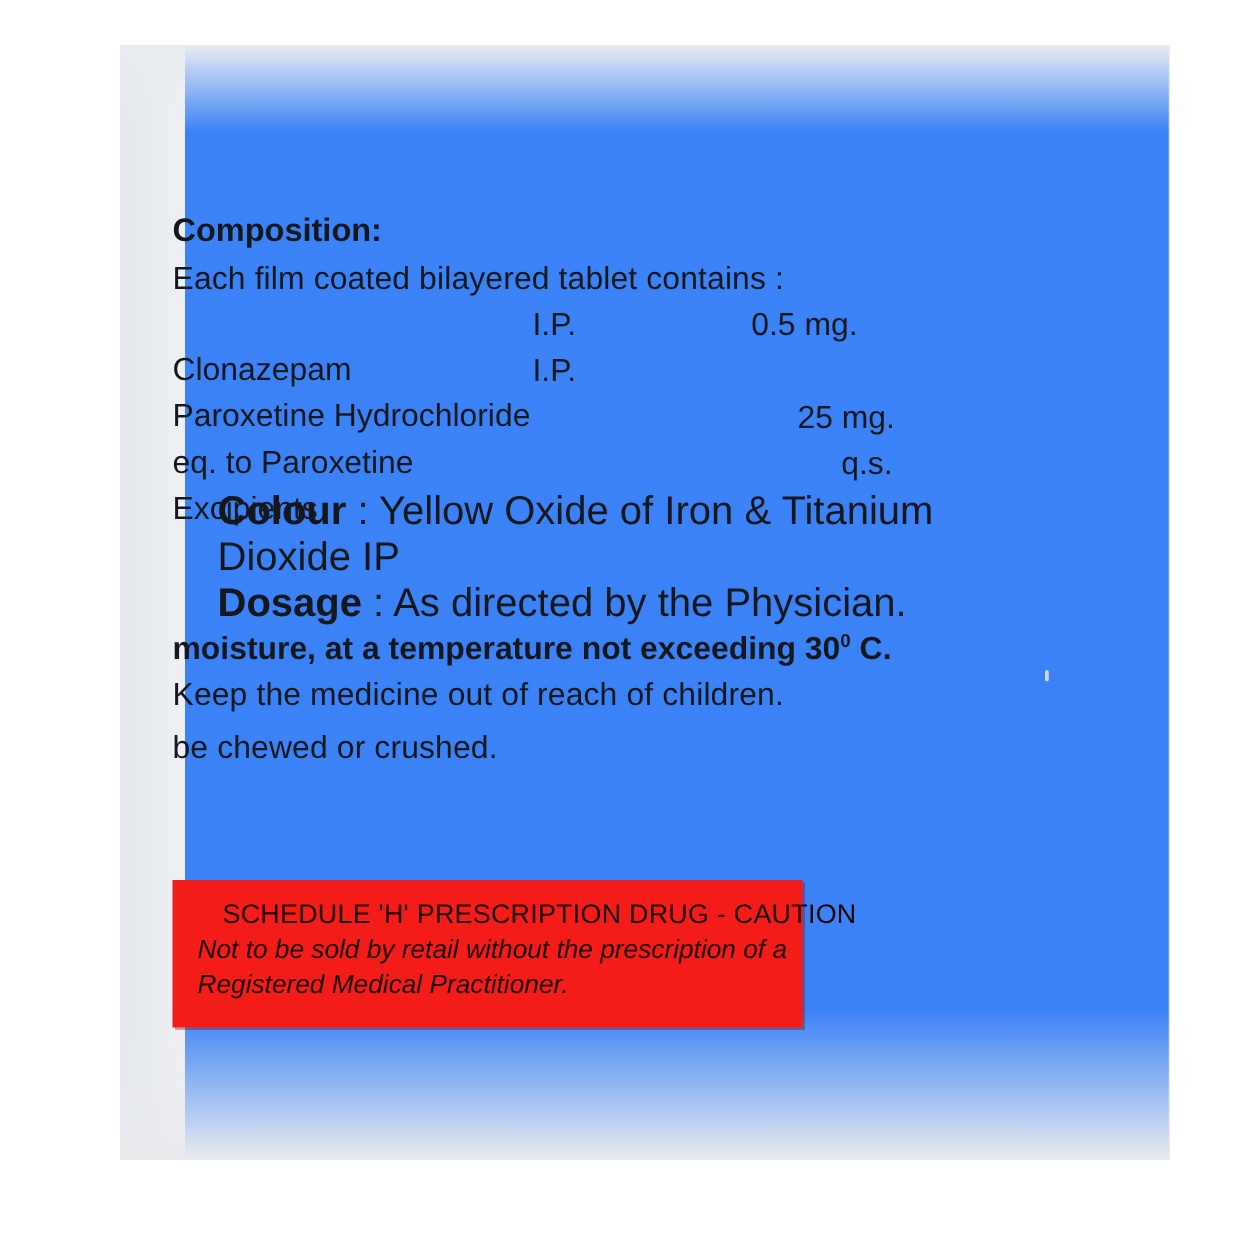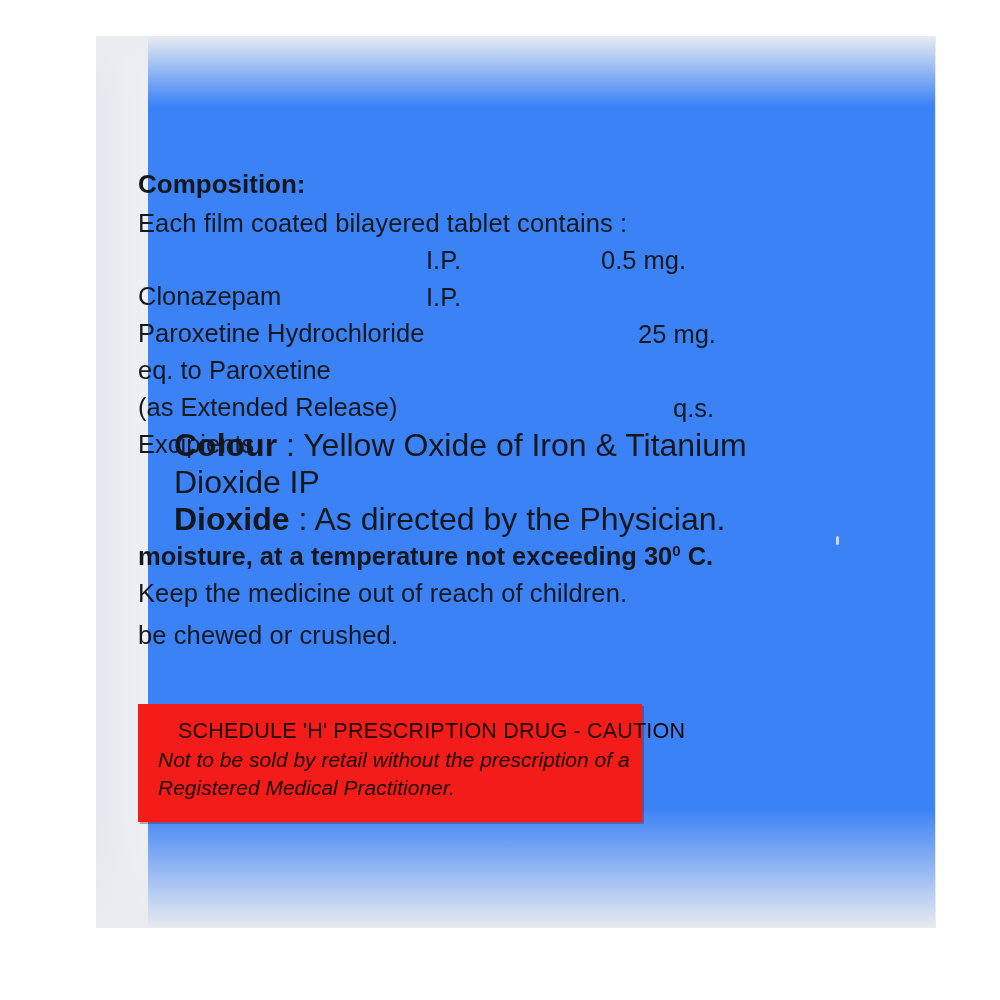--- a/index.html
+++ b/index.html
@@ -193,35 +193,32 @@
       <div class="row">
         <span class="col-name">Paroxetine Hydrochloride</span>
         <span class="col-std">I.P.</span>
       </div>
 
       <div class="row">
         <span class="col-name">eq. to Paroxetine</span>
         <span class="col-qty right-ish">25 mg.</span>
       </div>
 
-      <div class="row">
-        <span class="col-name">(as Extended Release)</span>
-      </div>
 
       <div class="row">
         <span class="col-name">Excipients</span>
         <span class="col-qty" style="left:535px;">q.s.</span>
       </div>
 
       <div class="kv">
         <span class="k">Colour</span><span> : Yellow Oxide of Iron &amp; Titanium Dioxide IP</span>
       </div>
 
       <div class="kv">
-        <span class="k">Dioxide</span><span> : As directed by the Physician.</span>
+        <span class="k">Dosage</span><span> : As directed by the Physician.</span>
       </div>
 
 
       <div class="storage-block">
         <span>moisture, at a temperature not exceeding 30</span><sup>0</sup><span> C.</span>
       </div>
 
       <div class="line">Keep the medicine out of reach of children.</div>
 
       <div class="gap-s"></div>

